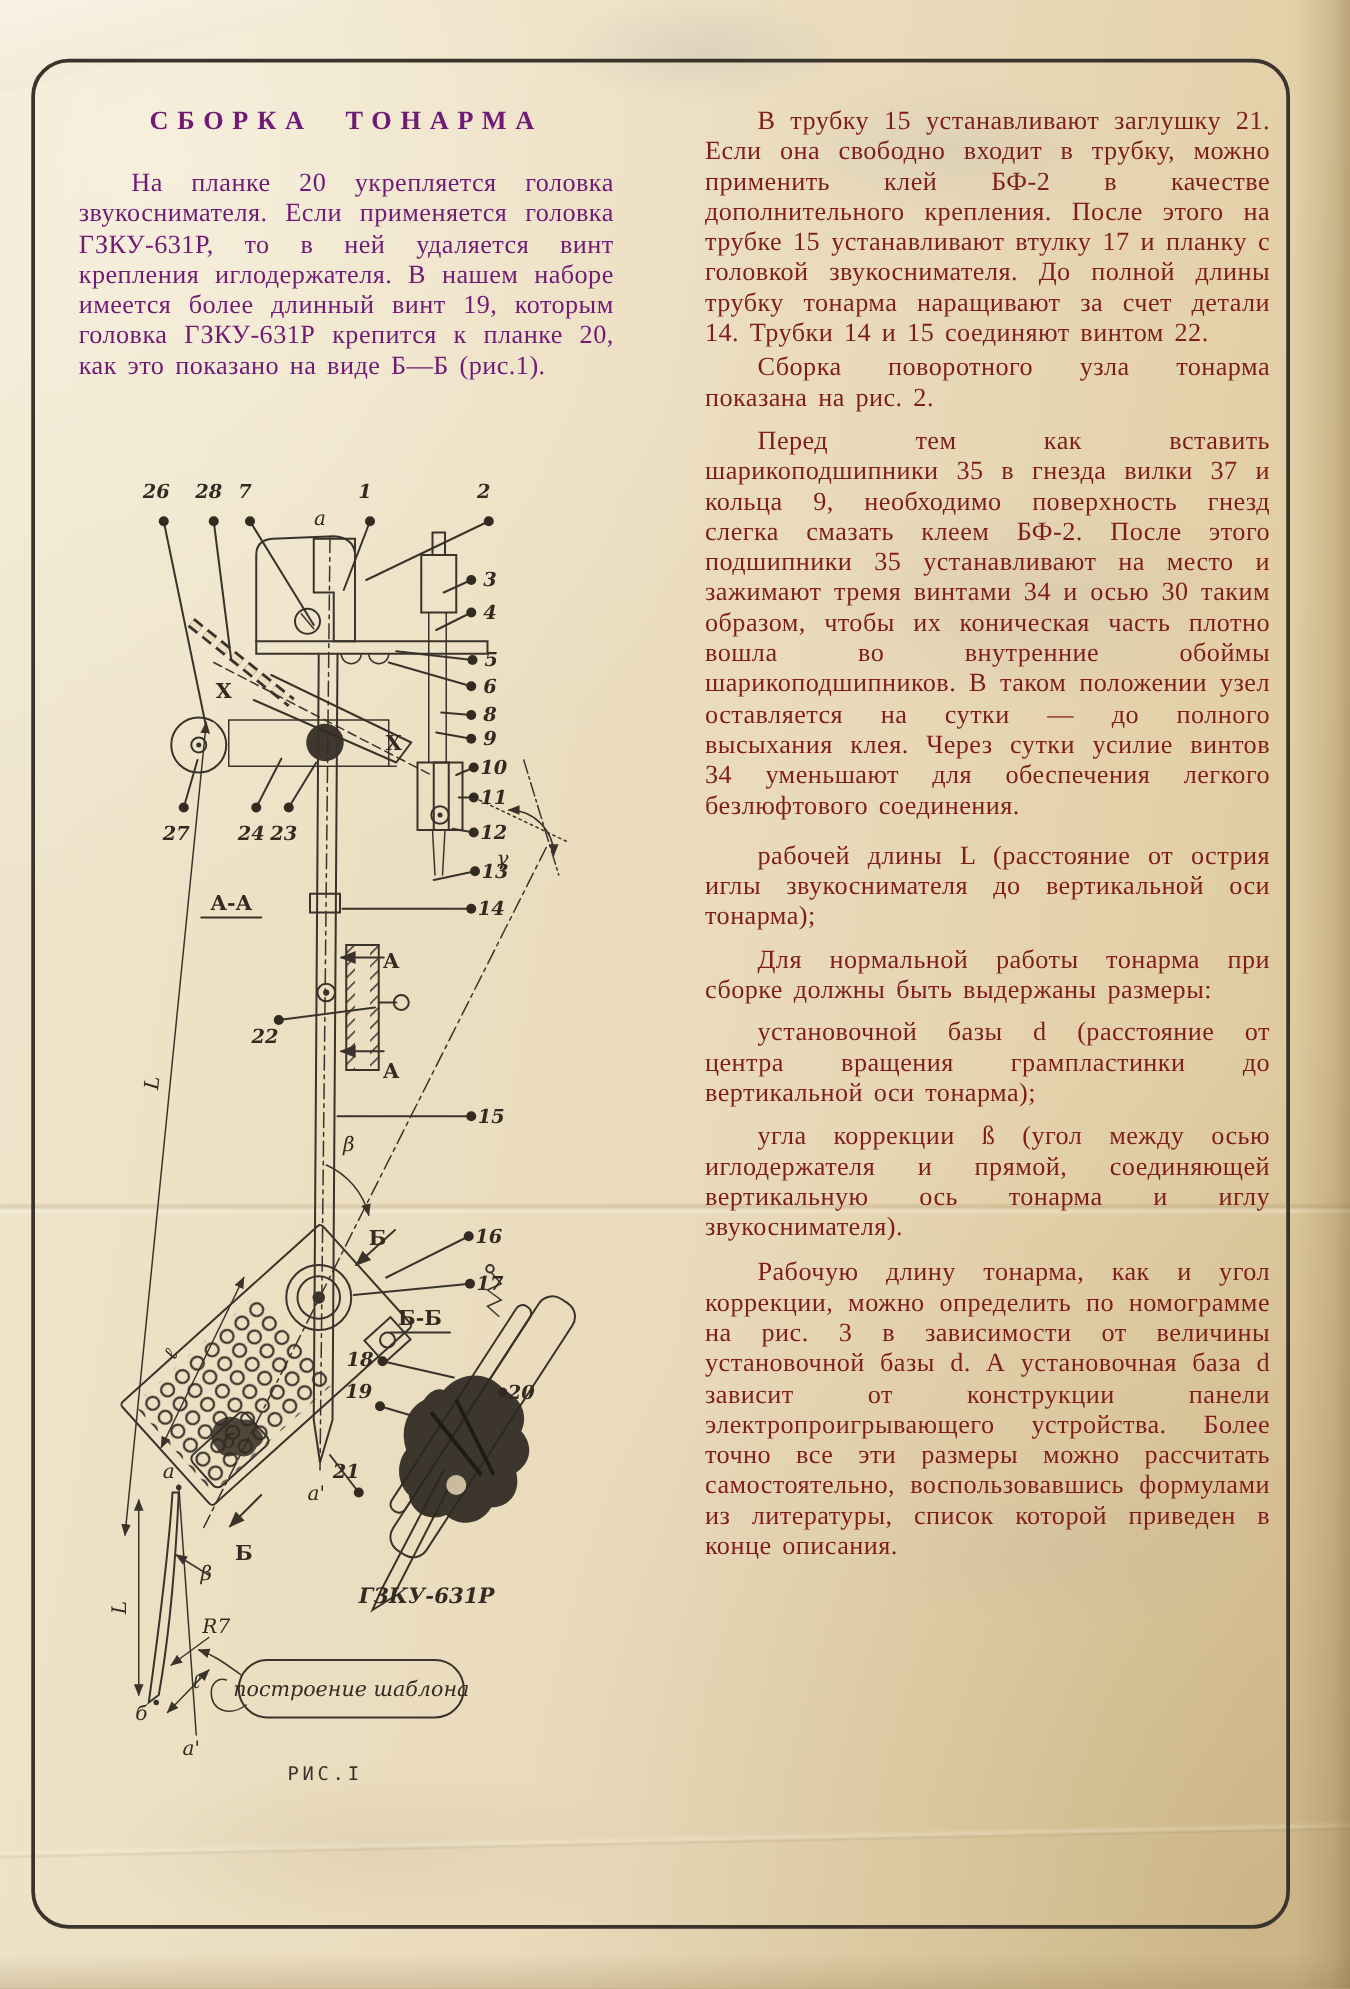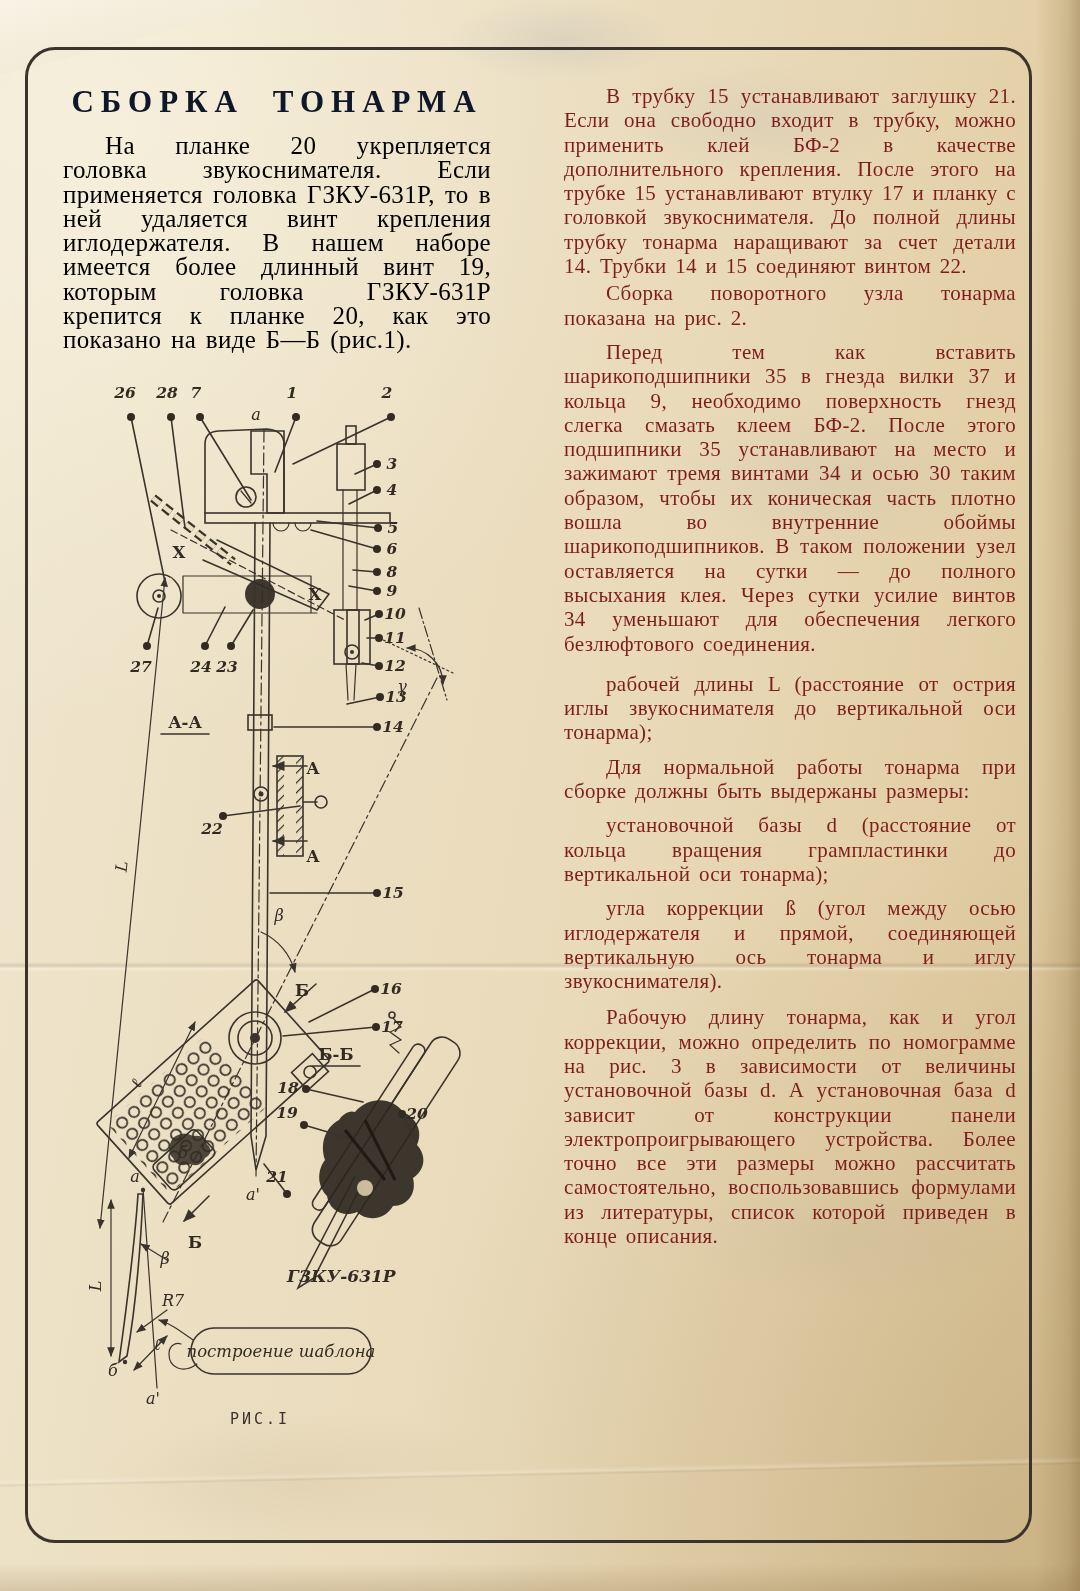--- a/index.html
+++ b/index.html
@@ -40,27 +40,27 @@
   .edge-b{position:absolute;left:0;bottom:0;width:100%;height:28px;
     background:linear-gradient(180deg,rgba(0,0,0,0),rgba(130,100,55,.22));}
 
   .frame{
     position:absolute;left:25px;top:47px;width:1001px;height:1490px;
     border:3.5px solid #3b342c;border-radius:30px;
   }
 
   .page-title{
     position:absolute;left:63px;top:84px;width:428px;margin:0;
-    text-align:center;font-size:31px;font-weight:bold;letter-spacing:7px;word-spacing:14px;
-    color:#0f172a;
+    text-align:center;font-size:21px;font-weight:bold;letter-spacing:7px;word-spacing:14px;
+    color:#701a75;
   }
   .intro{
     position:absolute;left:63px;top:134px;width:428px;margin:0;
-    font-size:25px;line-height:24.3px;text-align:justify;text-indent:42px;
-    letter-spacing:.35px;word-spacing:3px;color:#000000;
+    font-size:21px;line-height:24.3px;text-align:justify;text-indent:42px;
+    letter-spacing:.35px;word-spacing:3px;color:#701a75;
   }
   .rcol{
     position:absolute;left:564px;top:84px;width:452px;
     font-size:21px;line-height:24.3px;color:#7f1d1d;text-align:justify;
   }
   .rcol p{margin:0;text-indent:42px;letter-spacing:.35px;word-spacing:3px;overflow-wrap:break-word;}
   .rcol p:nth-of-type(2){margin-top:3px;}
   .rcol p:nth-of-type(3){margin-top:10px;}
   .rcol p:nth-of-type(4){margin-top:16px;}
   .rcol p:nth-of-type(5){margin-top:10px;}
@@ -93,21 +93,21 @@
 
 <h1 class="page-title">СБОРКА ТОНАРМА</h1>
 <p class="intro">На планке 20 укрепляется головка звукоснимателя. Если применяется головка ГЗКУ-631Р, то в ней удаляется винт крепления иглодержателя. В нашем наборе имеется более длинный винт 19, которым головка ГЗКУ-631Р крепится к планке 20, как это показано на виде Б—Б (рис.1).</p>
 
 <div class="rcol">
   <p>В трубку 15 устанавливают заглушку 21. Если она свободно входит в трубку, можно применить клей БФ-2 в качестве дополнительного крепления. После этого на трубке 15 устанавливают втулку 17 и планку с головкой звукоснимателя. До полной длины трубку тонарма наращивают за счет детали 14. Трубки 14 и 15 соединяют винтом 22.</p>
   <p>Сборка поворотного узла тонарма показана на рис. 2.</p>
   <p>Перед тем как вставить шарикоподшипники 35 в гнезда вилки 37 и кольца 9, необходимо поверхность гнезд слегка смазать клеем БФ-2. После этого подшипники 35 устанавливают на место и зажимают тремя винтами 34 и осью 30 таким образом, чтобы их коническая часть плотно вошла во внутренние обоймы шарикоподшипников. В таком положении узел оставляется на сутки — до полного высыхания клея. Через сутки усилие винтов 34 уменьшают для обеспечения легкого безлюфтового соединения.</p>
   <p>рабочей длины L (расстояние от острия иглы звукоснимателя до вертикальной оси тонарма);</p>
   <p>Для нормальной работы тонарма при сборке должны быть выдержаны размеры:</p>
-  <p>установочной базы d (расстояние от кольца вращения грампластинки до вертикальной оси тонарма);</p>
+  <p>установочной базы d (расстояние от центра вращения грампластинки до вертикальной оси тонарма);</p>
   <p>угла коррекции ß (угол между осью иглодержателя и прямой, соединяющей вертикальную ось тонарма и иглу звукоснимателя).</p>
   <p>Рабочую длину тонарма, как и угол коррекции, можно определить по номограмме на рис. 3 в зависимости от величины установочной базы d. А установочная база d зависит от конструкции панели электропроигрывающего устройства. Более точно все эти размеры можно рассчитать самостоятельно, воспользовавшись формулами из литературы, список которой приведен в конце описания.</p>
 </div>
 
 <svg class="diagram" viewBox="0 0 470 1070" xmlns="http://www.w3.org/2000/svg">
   <defs>
     <pattern id="hat" width="7" height="7" patternUnits="userSpaceOnUse" patternTransform="rotate(45)">
       <line x1="0" y1="0" x2="0" y2="7" stroke="#3a332c" stroke-width="2.4"></line>
     </pattern>
     <pattern id="holes" width="16" height="15" patternUnits="userSpaceOnUse">

